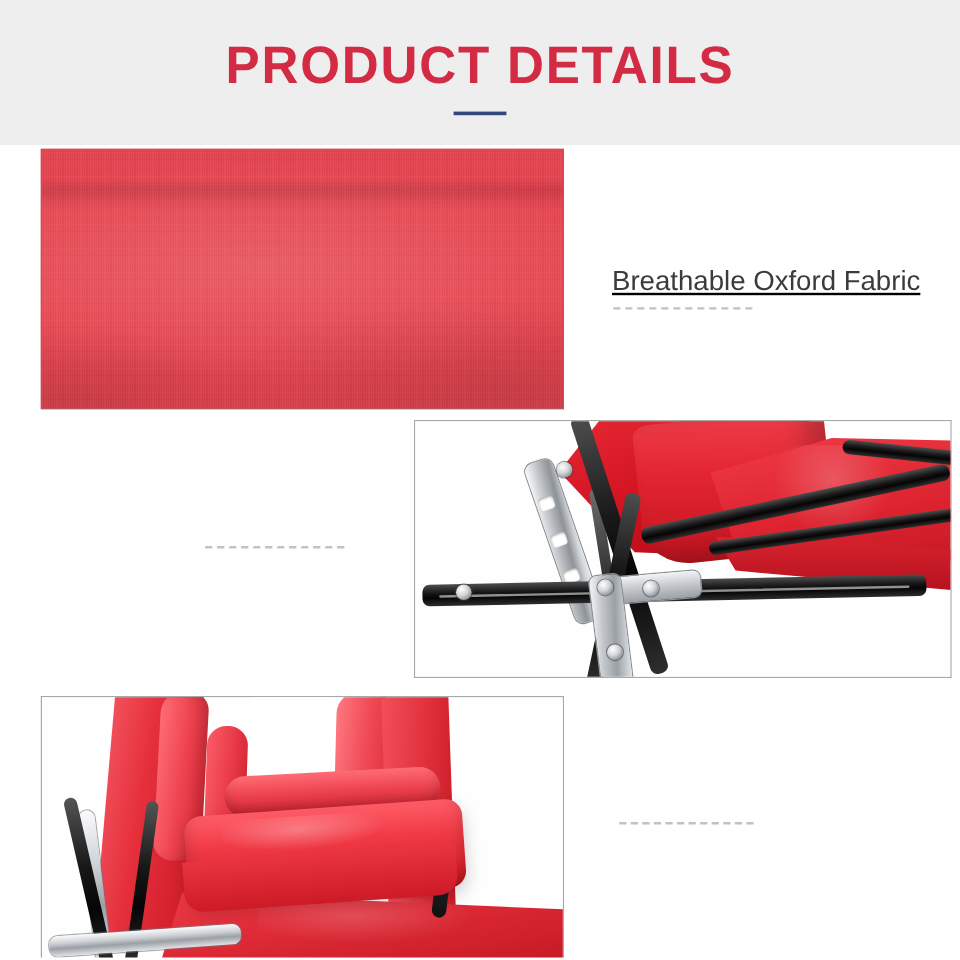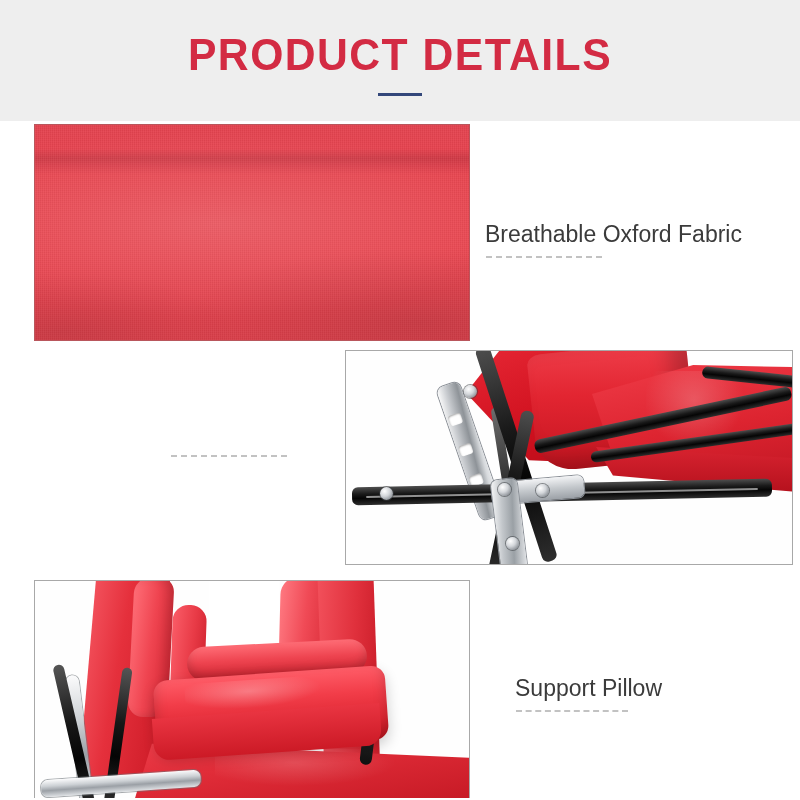--- a/index.html
+++ b/index.html
@@ -124,21 +124,21 @@
     font-size: 23px;
     color: #3b3b3b;
     white-space: nowrap;
     line-height: 1.1;
   }
   .caption-dashes {
     height: 0;
     border-top: 2px dashed #c2c2c2;
     margin-top: 9px;
   }
-  #caption-fabric { left: 485px; top: 222px; }
+  #caption-fabric { left: 510px; top: 222px; text-decoration: underline; }
   #caption-fabric .caption-dashes { width: 116px; margin-left: 1px; }
 
   #caption-steel  { left: 66px;  top: 446px; }
   #caption-steel .caption-dashes { width: 116px; margin-left: 105px; }
 
   #caption-pillow { left: 515px; top: 676px; }
   #caption-pillow .caption-dashes { width: 112px; margin-left: 1px; }
 
   
   .ph2 { position: absolute; inset: 0; background: #fefefe; }
@@ -497,15 +497,14 @@
     <div class="ph3-pillow-hl"></div>
 
     <div class="ph3-tube-silver ph3-post"></div>
     <div class="ph3-tube-black ph3-arm"></div>
     <div class="ph3-tube-black ph3-arm2"></div>
     <div class="ph3-tube-silver ph3-bar"></div>
   </div>
 </div>
 
 <div class="caption" id="caption-pillow">
-  <div class="caption-text">Support Pillow</div>
   <div class="caption-dashes"></div>
 </div>
 
 </body></html>

